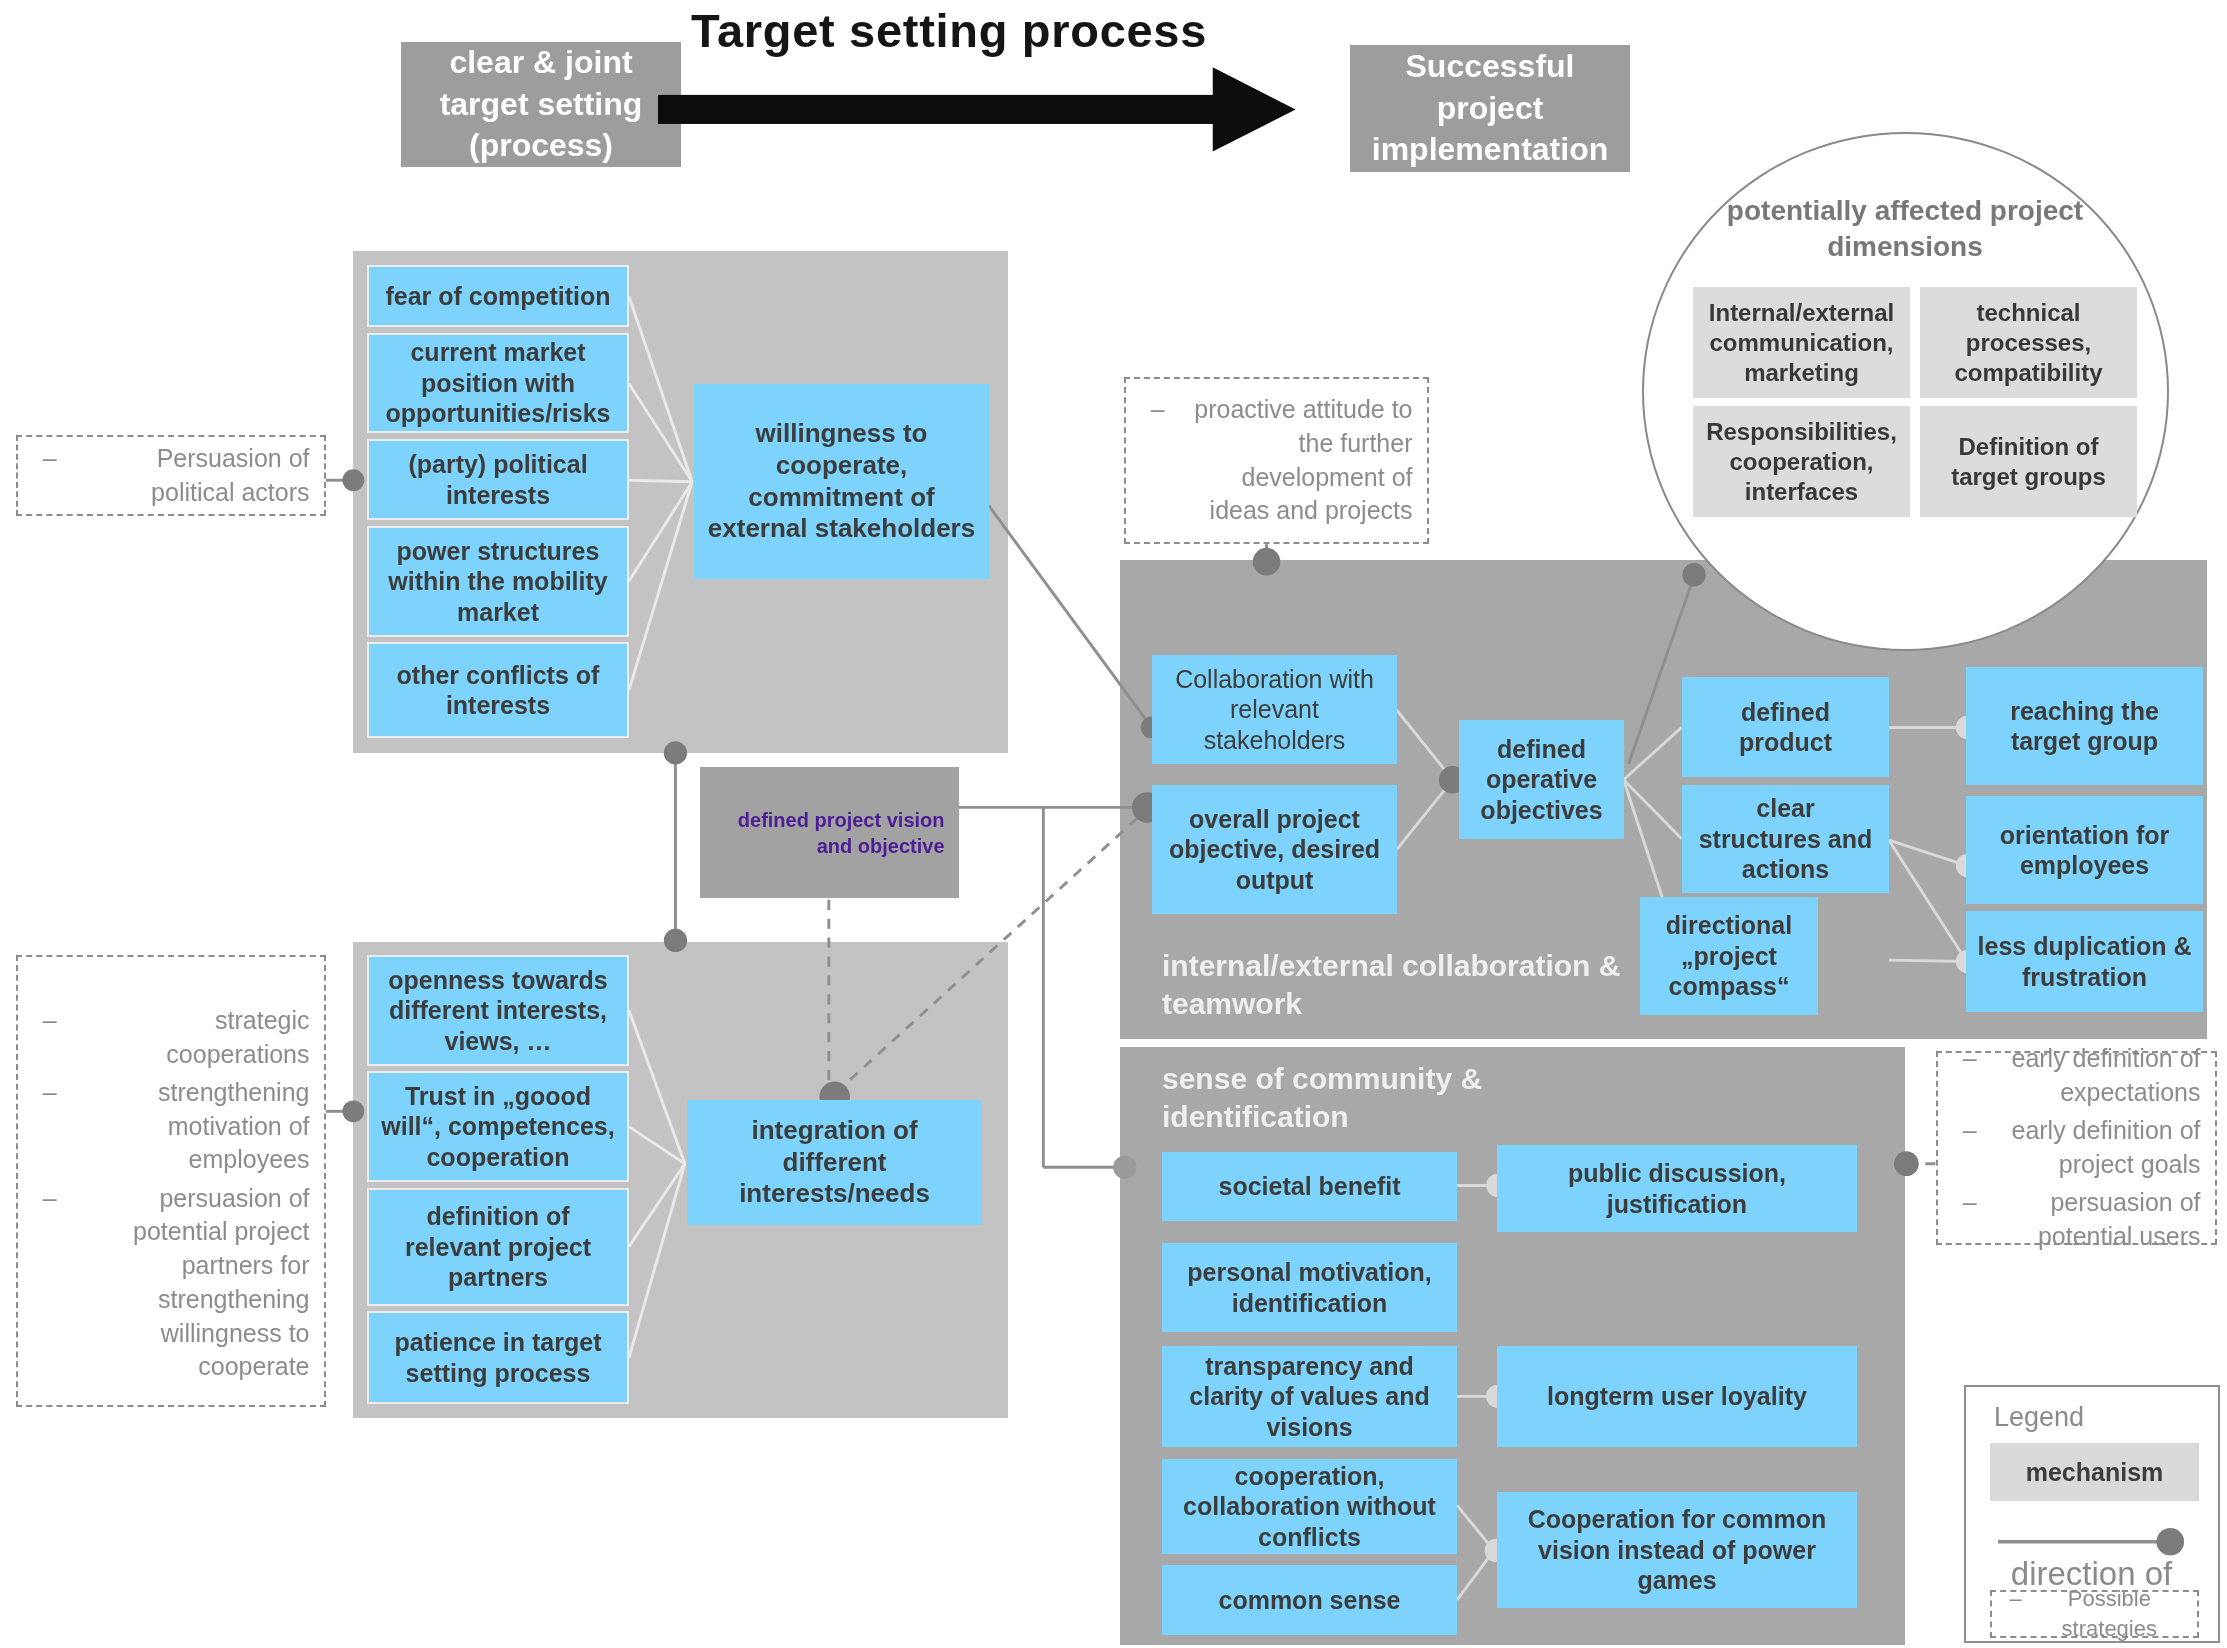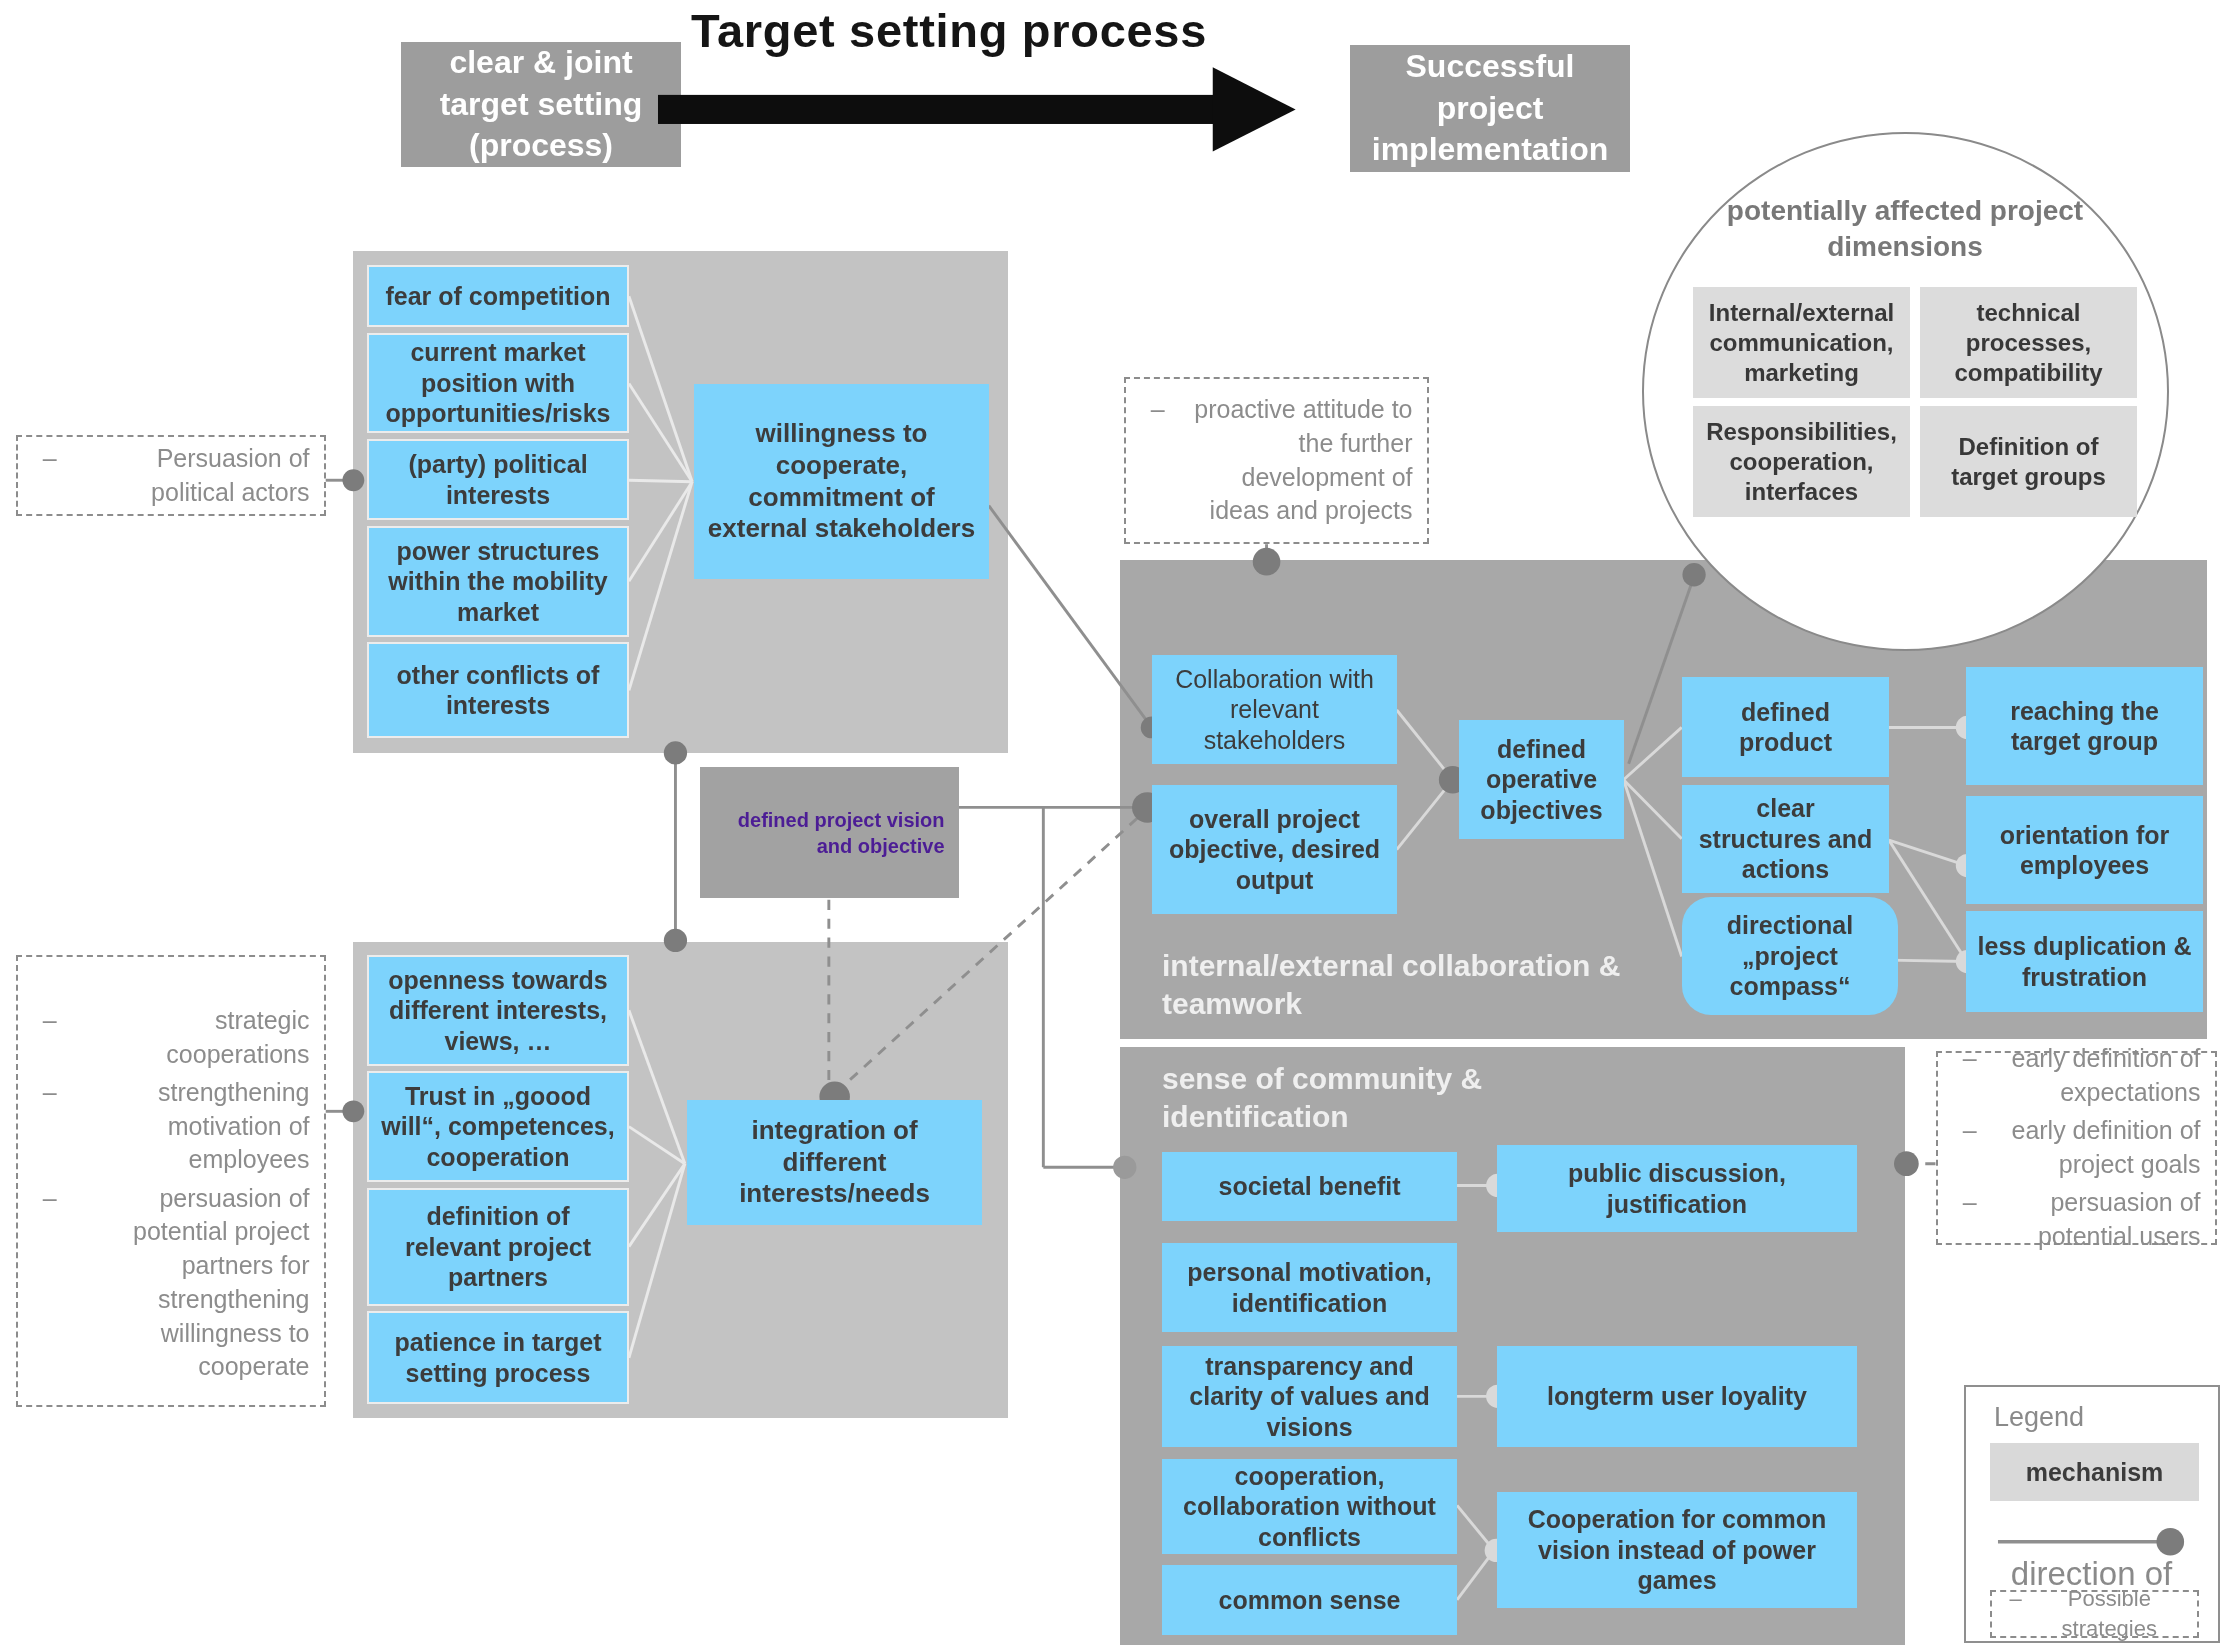--- a/index.html
+++ b/index.html
@@ -157,21 +157,21 @@
   <div class="box lift" style="left:687px;top:1100px;width:295px;height:125px;font-size:26px;">integration of different interests/needs</div>
 
   <div class="gbox lift" style="left:700px;top:767px;width:259px;height:131px;">defined project vision and objective</div>
 
   <div class="seclabel" style="left:1162px;top:947px;width:465px;">internal/external collaboration &amp; teamwork</div>
   <div class="box b400 lift" style="left:1152px;top:655px;width:245px;height:109px;">Collaboration with relevant stakeholders</div>
   <div class="box b700 lift" style="left:1152px;top:785px;width:245px;height:129px;">overall project objective, desired output</div>
   <div class="box b700 lift" style="left:1459px;top:720px;width:165px;height:119px;">defined operative objectives</div>
   <div class="box lift" style="left:1682px;top:677px;width:207px;height:100px;">defined product</div>
   <div class="box lift" style="left:1682px;top:785px;width:207px;height:108px;">clear structures and actions</div>
-  <div class="box lift" style="left:1682px;top:897px;width:216px;height:118px;border-radius:29px;">directional „project compass“</div>
+  <div class="box lift" style="left:1640px;top:897px;width:178px;height:118px;">directional „project compass“</div>
   <div class="box lift" style="left:1966px;top:667px;width:237px;height:118px;">reaching the target group</div>
   <div class="box lift" style="left:1966px;top:796px;width:237px;height:108px;">orientation for employees</div>
   <div class="box lift" style="left:1966px;top:911px;width:237px;height:101px;">less duplication &amp; frustration</div>
 
   <div class="seclabel" style="left:1162px;top:1060px;width:349px;">sense of community &amp; identification</div>
   <div class="box lift" style="left:1162px;top:1152px;width:295px;height:69px;">societal benefit</div>
   <div class="box lift" style="left:1162px;top:1346px;width:295px;height:101px;">transparency and clarity of values and visions</div>
   <div class="box lift" style="left:1162px;top:1243px;width:295px;height:89px;">personal motivation, identification</div>
   <div class="box lift" style="left:1162px;top:1459px;width:295px;height:95px;">cooperation, collaboration without conflicts</div>
   <div class="box lift" style="left:1162px;top:1565px;width:295px;height:70px;">common sense</div>

